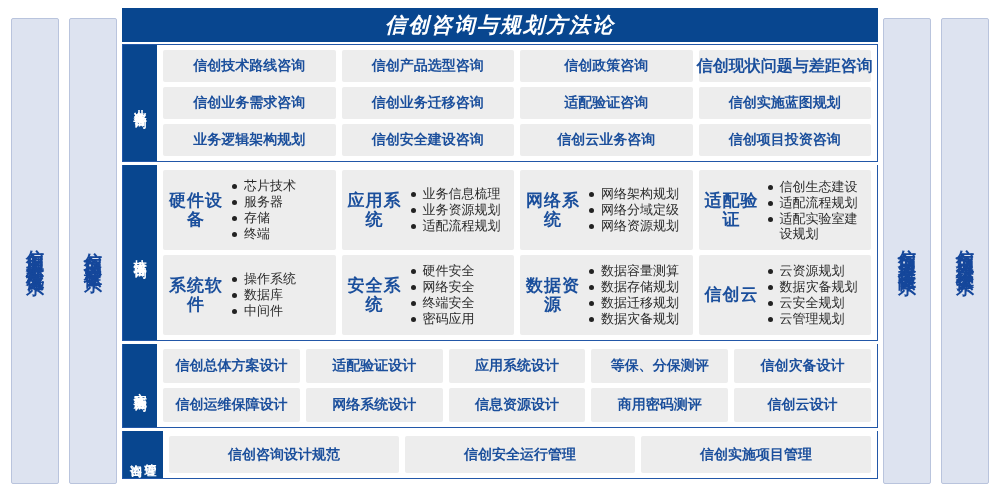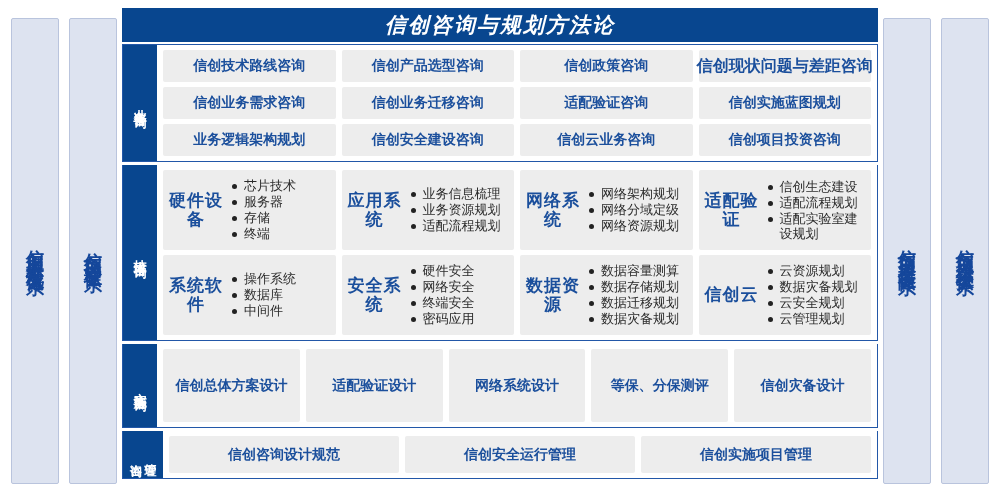--- a/index.html
+++ b/index.html
@@ -326,23 +326,30 @@
     </div>
 
     <div class="section" style="flex:0 0 84px;">
       <div class="sec-label">
         <span class="vtext">实施咨询</span>
       </div>
       <div class="sec-body">
         <div class="row">
           <div class="chip">信创总体方案设计</div>
           <div class="chip">适配验证设计</div>
-          <div class="chip">网络系统设计</div>
+          <div class="chip">应用系统设计</div>
           <div class="chip">等保、分保测评</div>
           <div class="chip">信创灾备设计</div>
+        </div>
+        <div class="row">
+          <div class="chip">信创运维保障设计</div>
+          <div class="chip">网络系统设计</div>
+          <div class="chip">信息资源设计</div>
+          <div class="chip">商用密码测评</div>
+          <div class="chip">信创云设计</div>
         </div>
       </div>
     </div>
 
     <div class="section" style="flex:0 0 48px;">
       <div class="sec-label dual">
         <span class="vtext">咨询</span>
         <span class="vtext">管理</span>
       </div>
       <div class="sec-body">

